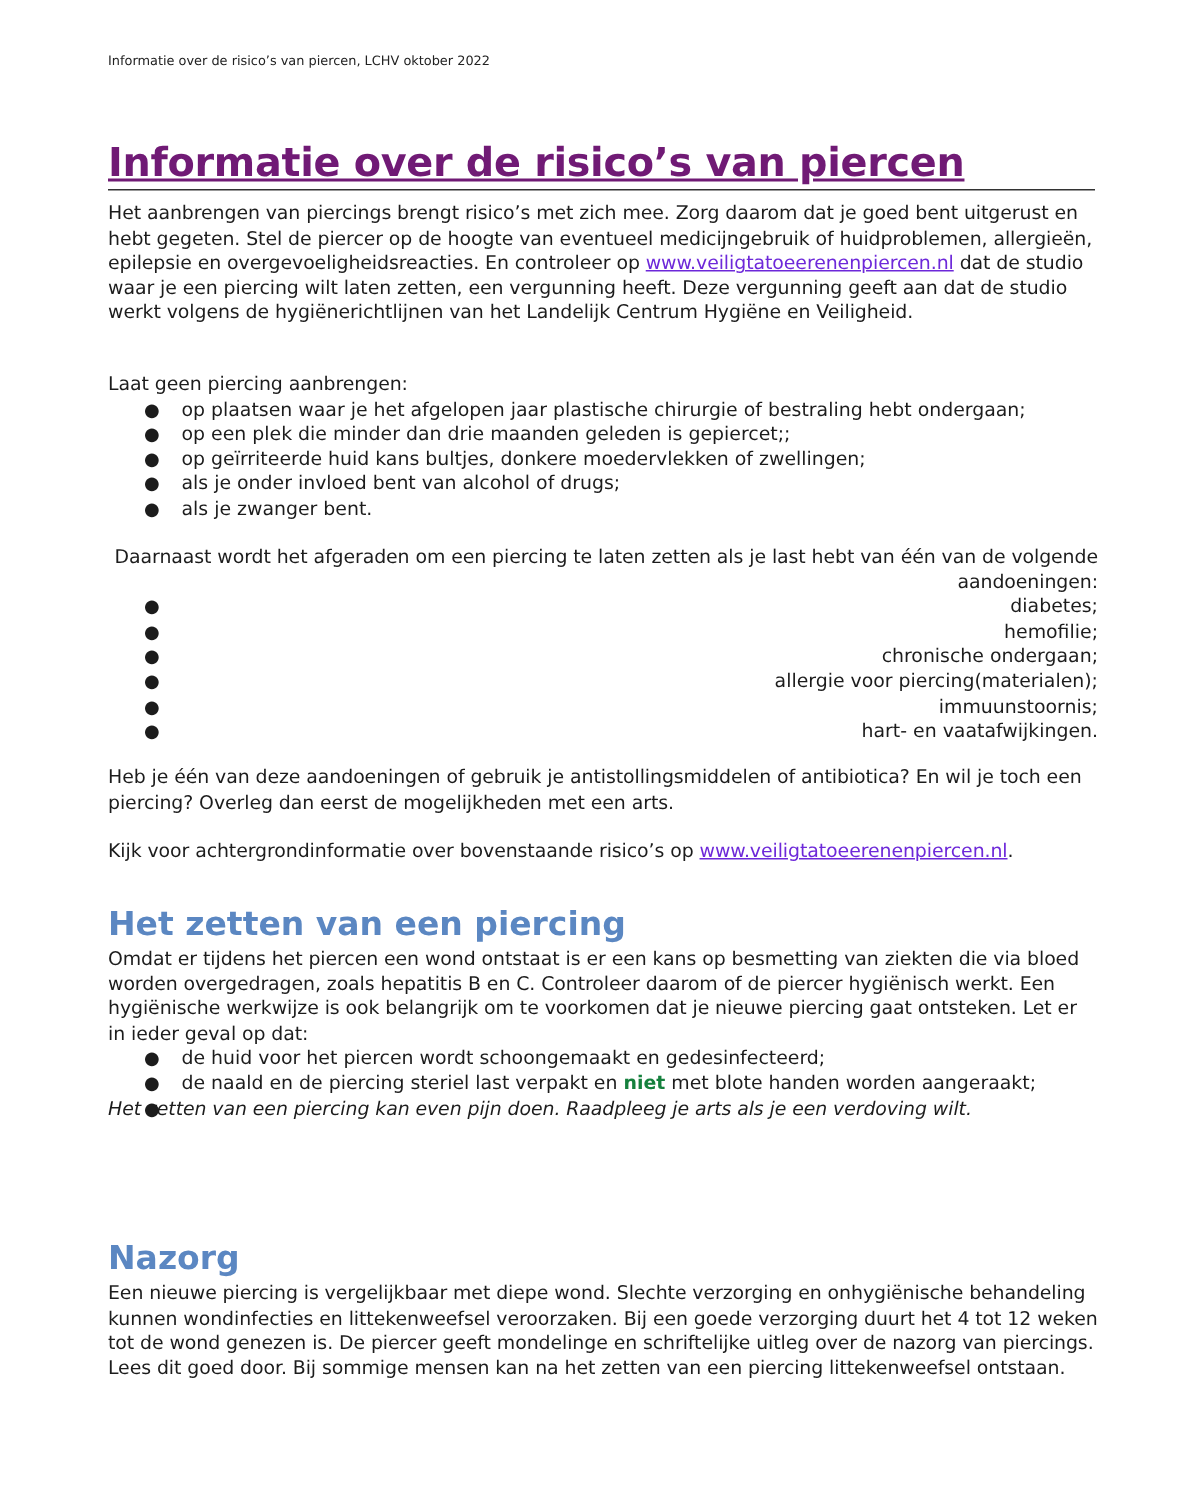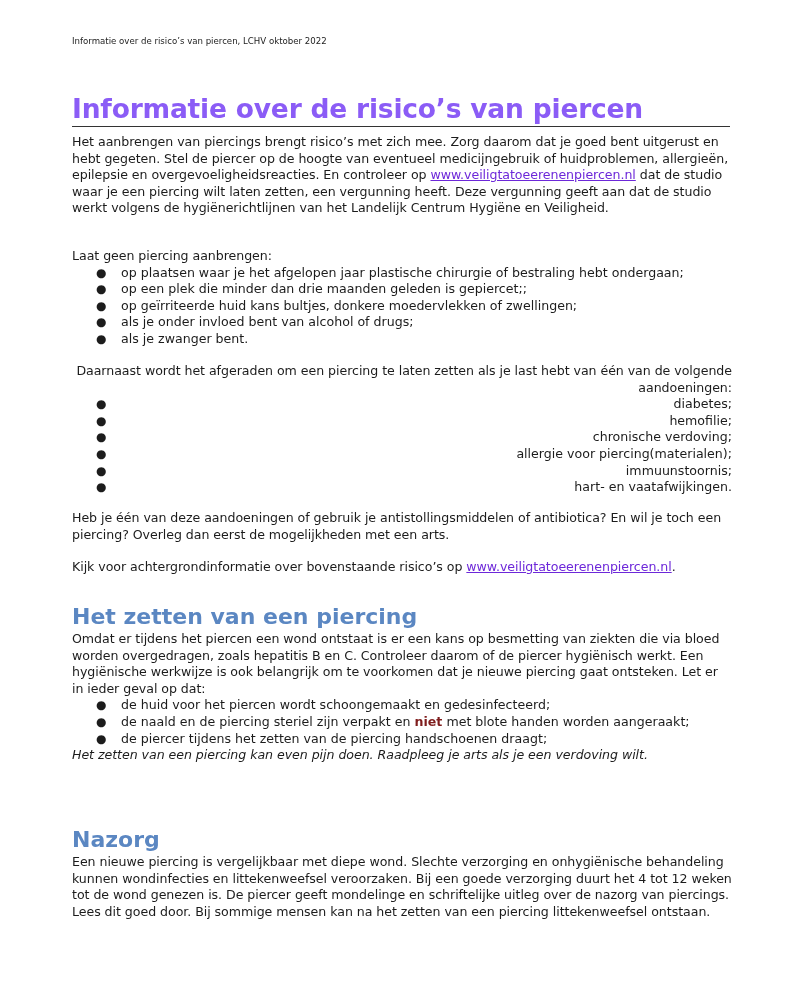--- a/index.html
+++ b/index.html
@@ -8,43 +8,44 @@
     font-family: "DejaVu Sans", sans-serif; color: #1a1a1a;
   }
   .page { position: absolute; left: 72px; top: 0; width: 660px; }
   .running-header {
     position: absolute; top: 36px; left: 0;
     font-size: 8.6px; color: #222; letter-spacing: 0;
   }
   .doc-title {
     position: absolute; top: 74px; left: 0; width: 658px;
     font-family: "DejaVu Sans", sans-serif; font-weight: bold;
-    font-size: 26.5px; line-height: 34px; color: #8b5cf6;
+    font-size: 26.5px; line-height: 34px; color: #701a75;
     padding-bottom: 0px; border-bottom: 1px solid #333;
     letter-spacing: -0.2px;
+    text-decoration: underline;
   }
   .body-text {
     font-size: 12.6px; line-height: 16.6px; color: #1c1c1c;
     margin: 0; letter-spacing: -0.05px;
   }
   .block { position: absolute; left: 0; width: 660px; }
   a.link { color: #6d28d9; text-decoration: underline; }
   ul.bullets { list-style: none; margin: 0; padding: 0; }
   ul.bullets li {
     position: relative; padding-left: 49px;
     font-size: 12.6px; line-height: 16.6px; color: #1c1c1c;
   }
   ul.bullets li .dot {
     position: absolute; left: 24px; top: 0; font-size: 12px;
   }
   .section-heading {
     font-family: "DejaVu Sans", sans-serif; font-weight: bold;
     font-size: 22px; line-height: 22px; color: #5b87c2; margin: 0;
   }
-  b.strong { font-weight: bold; color: #7f1d1d; }
+  b.strong { font-weight: bold; color: #15803d; }
 </style>
 </head>
 <body>
 
 <div class="page">
 
   <div class="running-header">Informatie over de risico’s van piercen, LCHV oktober 2022</div>
 
   <h1 class="doc-title">Informatie over de risico’s van piercen</h1>
 
@@ -63,21 +64,21 @@
       <li><span class="dot">●</span><span>als je onder invloed bent van alcohol of drugs;</span></li>
       <li><span class="dot">●</span><span>als je zwanger bent.</span></li>
     </ul>
   </div>
 
   <div class="block" style="top:363px;text-align:right;">
     <p class="body-text">Daarnaast wordt het afgeraden om een piercing te laten zetten als je last hebt van één van de volgende aandoeningen:</p>
     <ul class="bullets">
       <li><span class="dot">●</span><span>diabetes;</span></li>
       <li><span class="dot">●</span><span>hemofilie;</span></li>
-      <li><span class="dot">●</span><span>chronische verdoving;</span></li>
+      <li><span class="dot">●</span><span>chronische ondergaan;</span></li>
       <li><span class="dot">●</span><span>allergie voor piercing(materialen);</span></li>
       <li><span class="dot">●</span><span>immuunstoornis;</span></li>
       <li><span class="dot">●</span><span>hart- en vaatafwijkingen.</span></li>
     </ul>
   </div>
 
   <div class="block" style="top:510px;">
     <p class="body-text">Heb je één van deze aandoeningen of gebruik je antistollingsmiddelen of antibiotica? En wil je toch een piercing? Overleg dan eerst de mogelijkheden met een arts.</p>
   </div>
 
@@ -85,22 +86,22 @@
     <p class="body-text">
       <span>Kijk voor achtergrondinformatie over bovenstaande risico’s op </span><a class="link" href="#">www.veiligtatoeerenenpiercen.nl</a><span>.</span>
     </p>
   </div>
 
   <div class="block" style="top:606px;">
     <h2 class="section-heading">Het zetten van een piercing</h2>
     <p class="body-text" style="margin-top:3px;">Omdat er tijdens het piercen een wond ontstaat is er een kans op besmetting van ziekten die via bloed worden overgedragen, zoals hepatitis B en C. Controleer daarom of de piercer hygiënisch werkt. Een hygiënische werkwijze is ook belangrijk om te voorkomen dat je nieuwe piercing gaat ontsteken. Let er in ieder geval op dat:</p>
     <ul class="bullets">
       <li><span class="dot">●</span><span>de huid voor het piercen wordt schoongemaakt en gedesinfecteerd;</span></li>
-      <li><span class="dot">●</span><span>de naald en de piercing steriel zijn verpakt en </span><b class="strong">niet</b><span> met blote handen worden aangeraakt;</span></li>
-      <li><span class="dot">●</span><span>de piercer tijdens het zetten van de piercing handschoenen draagt;</span></li>
+      <li><span class="dot">●</span><span>de naald en de piercing steriel last verpakt en </span><b class="strong">niet</b><span> met blote handen worden aangeraakt;</span></li>
+      <li><span class="dot">●</span></li>
     </ul>
     <p class="body-text" style="margin-top:0;font-style:italic;">Het zetten van een piercing kan even pijn doen. Raadpleeg je arts als je een verdoving wilt.</p>
   </div>
 
   <div class="block" style="top:829px;">
     <h2 class="section-heading">Nazorg</h2>
     <p class="body-text" style="margin-top:3px;">Een nieuwe piercing is vergelijkbaar met diepe wond. Slechte verzorging en onhygiënische behandeling kunnen wondinfecties en littekenweefsel veroorzaken. Bij een goede verzorging duurt het 4 tot 12 weken tot de wond genezen is. De piercer geeft mondelinge en schriftelijke uitleg over de nazorg van piercings. Lees dit goed door. Bij sommige mensen kan na het zetten van een piercing littekenweefsel ontstaan.</p>
   </div>
 
 </div>

